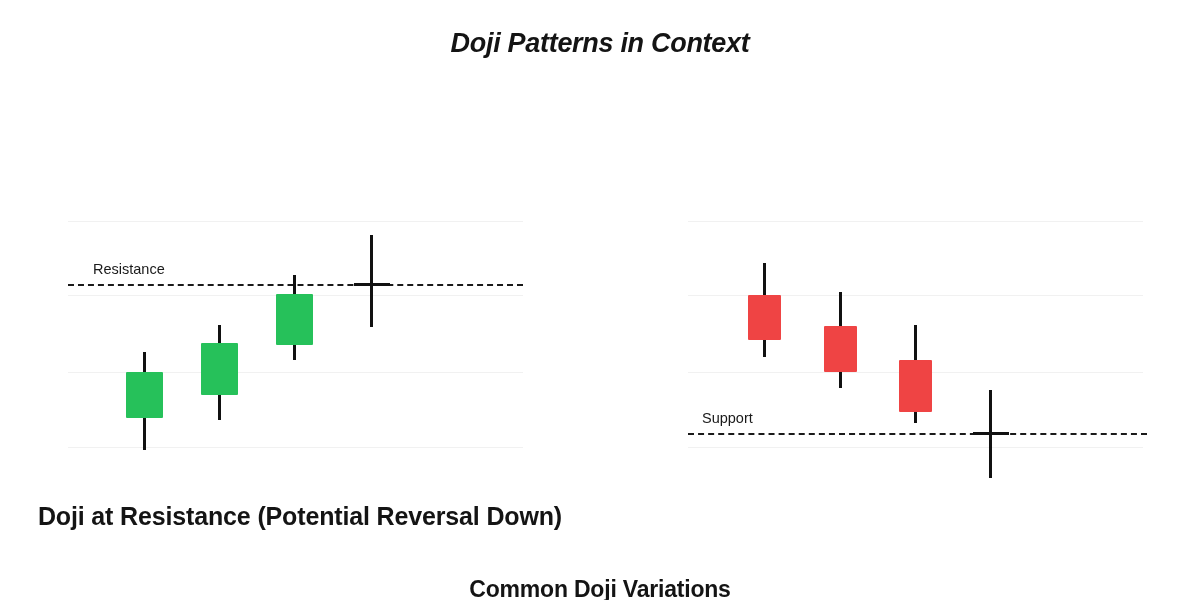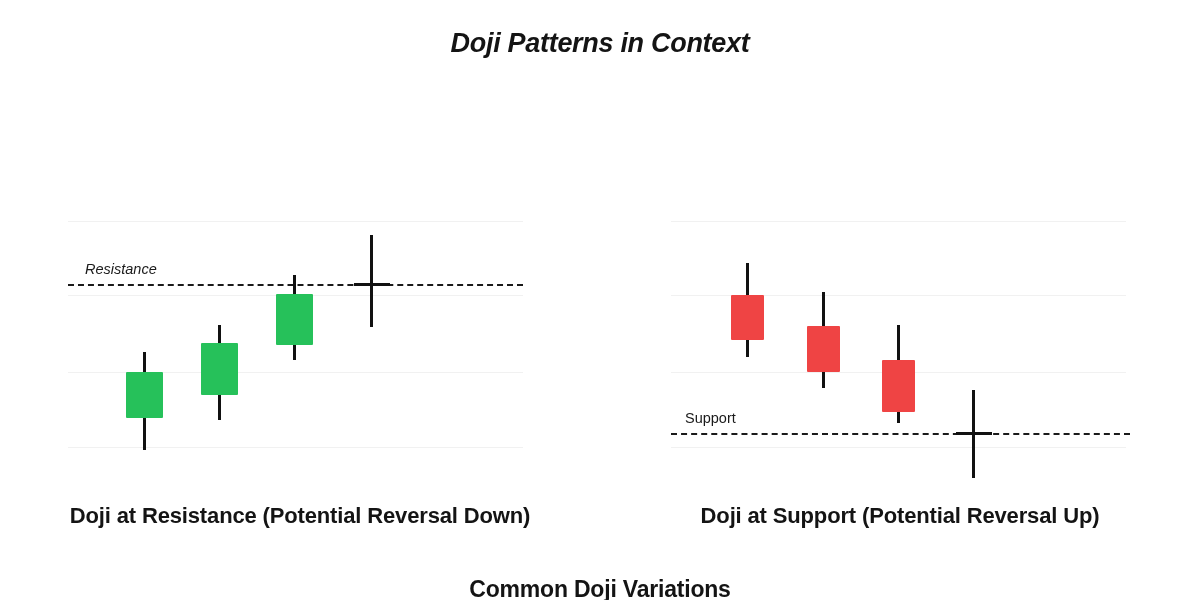--- a/index.html
+++ b/index.html
@@ -53,21 +53,21 @@
   }
   #panel-resistance { left: 0; }
   #panel-support    { left: 600px; }
 
   .plot {
     position: absolute;
     top: 210px;
     height: 250px;
   }
   #panel-resistance .plot { left: 68px;  width: 455px; }
-  #panel-support    .plot { left: 71px;  width: 455px; }
+  #panel-support    .plot { left: 88px;  width: 455px; }
 
   .gridline {
     position: absolute;
     left: 0;
     width: 100%;
     height: 1px;
     background: #f1f1f1;
   }
 
   .level-line {
@@ -118,21 +118,21 @@
     height: 3px;
     background: #111111;
   }
 
   
   .caption {
     position: absolute;
     top: 503px;
     width: 100%;
     text-align: center;
-    font-size: 22px;
+    font-size: 25px;
     font-weight: bold;
     letter-spacing: -0.15px;
     color: #141414;
     line-height: 26px;
   }
 </style>
 </head>
 <body>
 
 <div id="main-title">Doji Patterns in Context</div>
@@ -140,21 +140,21 @@
 <div class="panel" id="panel-resistance">
 
   <div class="plot">
 
     <div class="gridline" style="top:11px;"></div>
     <div class="gridline" style="top:85px;"></div>
     <div class="gridline" style="top:162px;"></div>
     <div class="gridline" style="top:237px;"></div>
 
     <div class="level-line" style="top:74px;"></div>
-    <div class="level-label" style="left:17px; top:51px;font-style:italic;">Resistance</div>
+    <div class="level-label" style="left:25px; top:51px;">Resistance</div>
 
     <div class="candle" style="left:58px; width:37px;">
       <div class="wick" style="left:17px; top:142px; height:98px;"></div>
       <div class="body up" style="top:162px; height:46px;"></div>
     </div>
 
     <div class="candle" style="left:133px; width:37px;">
       <div class="wick" style="left:17px; top:115px; height:95px;"></div>
       <div class="body up" style="top:133px; height:52px;"></div>
     </div>
@@ -201,16 +201,15 @@
       <div class="body down" style="top:150px; height:52px;"></div>
     </div>
 
     <div class="candle" style="left:286px; width:33px;">
       <div class="doji-wick" style="left:15px; top:180px; height:88px;"></div>
       <div class="doji-body" style="left:-1px; top:222px; width:36px;"></div>
     </div>
 
   </div>
 
-  <div class="caption">Doji at Support (Potential Reversal Up)</div>
 </div>
 
 <div id="bottom-title">Common Doji Variations</div>
 
 </body></html>

